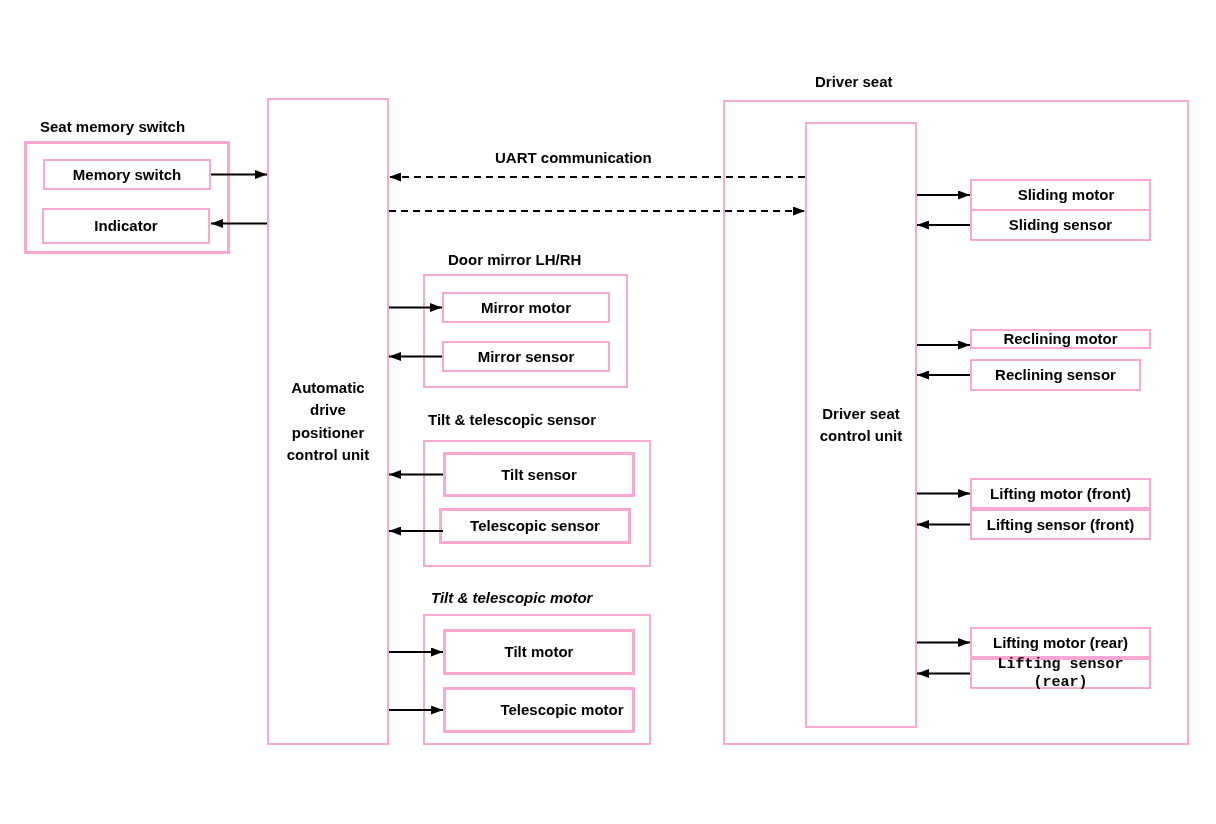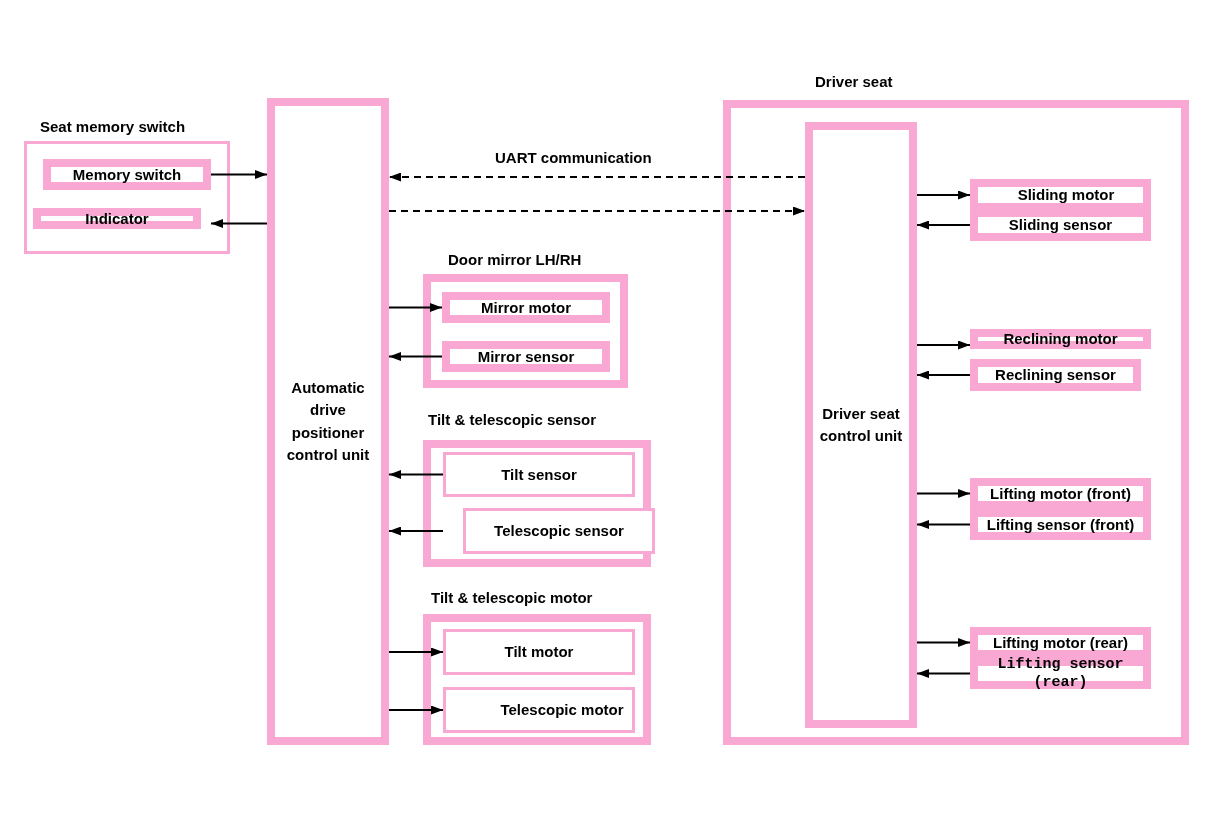--- a/index.html
+++ b/index.html
@@ -2,59 +2,59 @@
 <html><head>
 <meta charset="utf-8">
 <style>
   html,body{margin:0;padding:0;background:#ffffff;}
   .canvas{
     position:relative;width:1216px;height:824px;background:#ffffff;
     font-family:"Liberation Sans",sans-serif;font-weight:bold;color:#000;
     overflow:hidden;
   }
   .box{
-    position:absolute;border:8px solid #f9a8d4;background:#fff;box-sizing:border-box;
+    position:absolute;border:2px solid #f9a8d4;background:#fff;box-sizing:border-box;
     display:flex;align-items:center;justify-content:center;text-align:center;
     font-size:15px;line-height:1.2;
   }
   .b3{border-width:3px;}
   .label{position:absolute;font-size:15px;white-space:nowrap;}
   .multiline{white-space:pre-line;line-height:1.5;}
   .arrow-layer{position:absolute;left:0;top:0;pointer-events:none;}
   .arrow-layer line{stroke:#000;stroke-width:2;}
   .arrow-layer line.dashed{stroke-dasharray:7 5;}
 </style>
 </head>
 <body>
 
 <div class="canvas">
 
   <div class="label" style="left:40px;top:118px;">Seat memory switch</div>
   <div class="box b3" style="left:24px;top:141px;width:206px;height:113px;"></div>
   <div class="box" style="left:43px;top:159px;width:168px;height:31px;">Memory switch</div>
-  <div class="box" style="left:33px;top:208px;width:168px;height:21px;">Indicator</div>
+  <div class="box" style="left:42px;top:208px;width:168px;height:36px;">Indicator</div>
 
   <div class="box multiline" style="left:267px;top:98px;width:122px;height:647px;">Automatic
 drive
 positioner
 control unit</div>
 
   <div class="label" style="left:447px;top:149px;margin-left:48px;">UART communication</div>
 
   <div class="label" style="left:448px;top:251px;">Door mirror LH/RH</div>
   <div class="box" style="left:423px;top:274px;width:205px;height:114px;"></div>
   <div class="box" style="left:442px;top:341px;width:168px;height:31px;">Mirror sensor</div>
   <div class="box" style="left:442px;top:292px;width:168px;height:31px;">Mirror motor</div>
 
   <div class="label" style="left:428px;top:411px;text-align:center;">Tilt &amp; telescopic sensor</div>
   <div class="box" style="left:423px;top:440px;width:228px;height:127px;"></div>
   <div class="box b3" style="left:443px;top:452px;width:192px;height:45px;">Tilt sensor</div>
-  <div class="box b3" style="left:463px;top:508px;width:192px;height:46px;">Telescopic sensor</div>
+  <div class="box b3" style="left:439px;top:508px;width:192px;height:36px;">Telescopic sensor</div>
 
-  <div class="label" style="left:431px;top:589px;">Tilt &amp; telescopic motor</div>
+  <div class="label" style="left:431px;top:589px;font-style:italic;">Tilt &amp; telescopic motor</div>
   <div class="box" style="left:423px;top:614px;width:228px;height:131px;"></div>
   <div class="box b3" style="left:443px;top:629px;width:192px;height:46px;">Tilt motor</div>
   <div class="box b3" style="left:443px;top:687px;width:192px;height:46px;padding-left:46px;">Telescopic motor</div>
 
   <div class="label" style="left:815px;top:73px;">Driver seat</div>
   <div class="box" style="left:723px;top:100px;width:466px;height:645px;"></div>
   <div class="box multiline" style="left:805px;top:122px;width:112px;height:606px;">Driver seat
 control unit</div>
 
   <div class="box" style="left:970px;top:179px;width:181px;height:32px;padding-left:11px;">Sliding motor</div>

